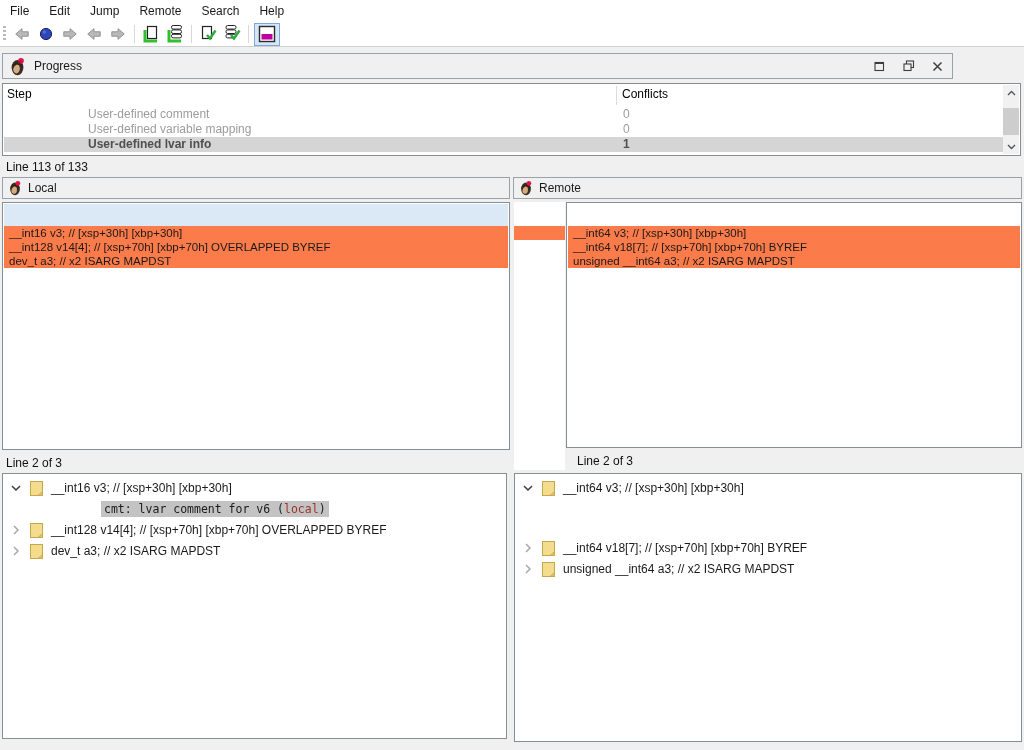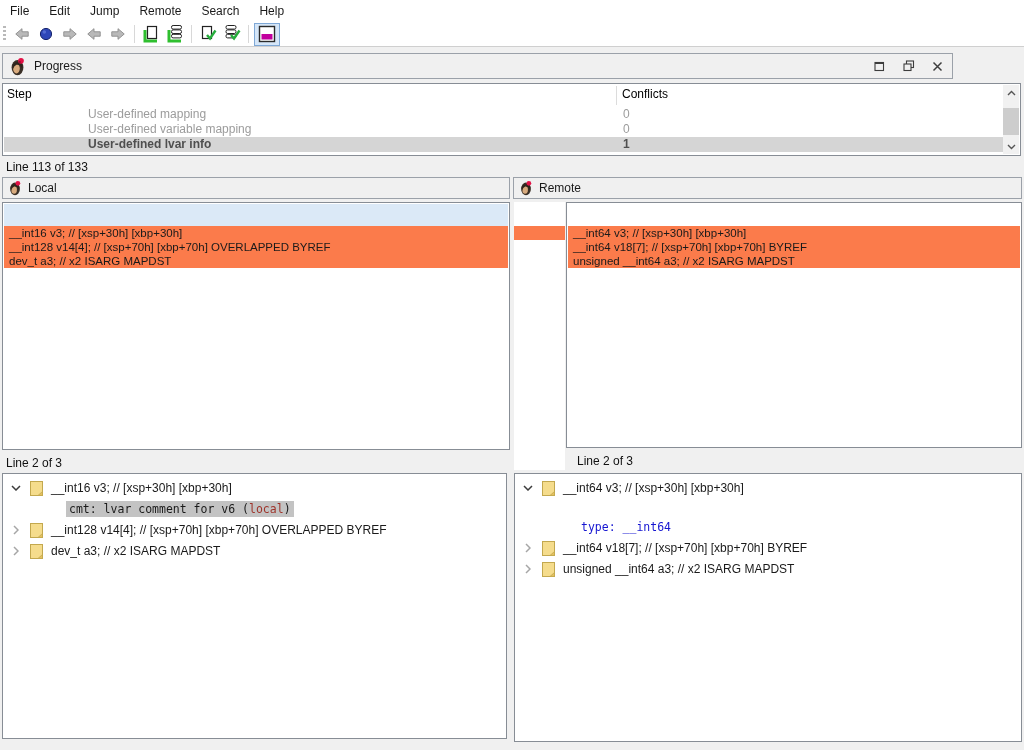--- a/index.html
+++ b/index.html
@@ -52,21 +52,21 @@
   .gutter .mark{position:absolute;left:0;top:24px;width:100%;height:14px;background:var(--conflict-orange,#fb7b4b);}
   
   .tree .trow{position:absolute;left:0;right:1px;height:20px;display:flex;align-items:center;}
   .tree .chev{width:14px;height:14px;margin-left:6px;display:flex;align-items:center;justify-content:center;}
   .tree .fico{margin-left:7px;display:flex;}
   .tree .lbl{margin-left:8px;white-space:nowrap;}
   .mono{font-family:"DejaVu Sans Mono",monospace;font-size:11.5px;}
   .hl{background:var(--cmt-highlight-gray,#c3c3c3);padding:1px 3px;}
   .red{color:var(--value-red,#9e332a);}
   .blue{color:var(--type-blue,#1616d1);}
-  .detail{padding-left:63px;box-sizing:border-box;}
+  .detail{padding-left:50px;box-sizing:border-box;margin-left:48px;}
   svg{display:block;}
 </style>
 </head>
 <body>
 
 <div class="app">
 
   <div class="menubar">
     <span class="mi">File</span>
     <span class="mi">Edit</span>
@@ -177,21 +177,21 @@
       </svg>
     </div>
   </div>
 
   <div class="box steptable">
     <div class="col-sep"></div>
     <div class="th" style="left:4px;">Step</div>
     <div class="th" style="left:619px;">Conflicts</div>
 
     <div class="trowl" style="top:23px;">
-      <span class="step">User-defined mapping</span>
+      <span class="step">User-defined comment</span>
       <span class="conf">0</span>
     </div>
     <div class="trowl" style="top:38px;">
       <span class="step">User-defined variable mapping</span>
       <span class="conf">0</span>
     </div>
     <div class="trowl selected" style="top:53px;">
       <span class="step">User-defined lvar info</span>
       <span class="conf">1</span>
     </div>
@@ -308,23 +308,20 @@
           </svg>
       </span>
       <span class="fico">
         <svg width="13" height="15" viewBox="0 0 13 15">
           <rect x="0.5" y="0.5" width="12" height="14" fill="#f5dc8c" stroke="#c3a84e"></rect>
           <path d="M8 14.5 L12.5 10.5 L12.5 14.5 Z" fill="#e4c05f" stroke="#c3a84e" stroke-width="0.8"></path>
         </svg>
       </span>
       <span class="lbl">__int64 v3; // [xsp+30h] [xbp+30h]</span>
     </div>
-    <div class="trow detail" style="top:44px;height:17px;">
-      <span class="mono blue" style="padding-left:3px;">type: __int64</span>
-    </div>
     <div class="trow" style="top:64px;">
       <span class="chev">
         <svg width="6" height="10" viewBox="0 0 6 10">
             <path d="M1 1 L5 5 L1 9" stroke="#a6a6a6" stroke-width="1.5" fill="none"></path>
           </svg>
       </span>
       <span class="fico">
         <svg width="13" height="15" viewBox="0 0 13 15">
           <rect x="0.5" y="0.5" width="12" height="14" fill="#f5dc8c" stroke="#c3a84e"></rect>
           <path d="M8 14.5 L12.5 10.5 L12.5 14.5 Z" fill="#e4c05f" stroke="#c3a84e" stroke-width="0.8"></path>

